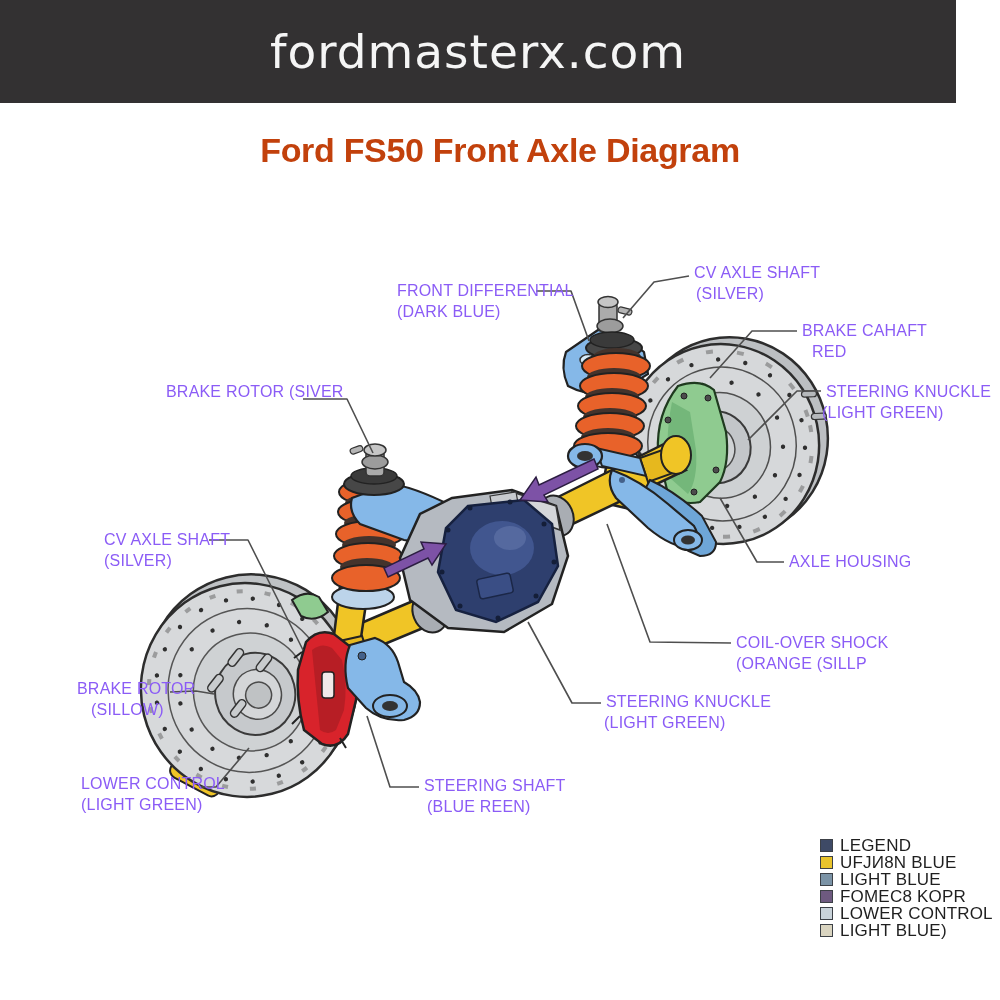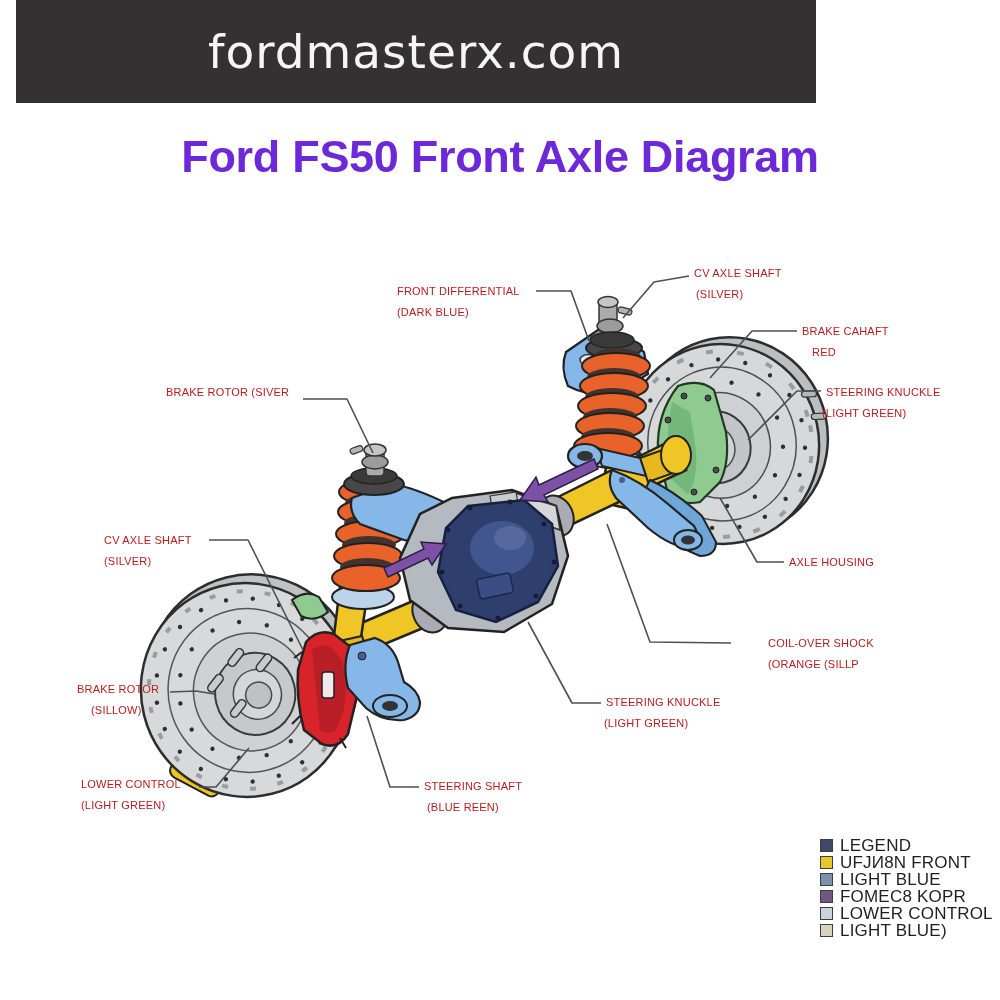--- a/index.html
+++ b/index.html
@@ -1,27 +1,27 @@
 <!DOCTYPE html>
 <html><head>
 <meta charset="utf-8">
 <style>
   html,body{margin:0;padding:0;}
   body{width:1000px;height:1000px;position:relative;background:#ffffff;overflow:hidden;
        font-family:"Liberation Sans",sans-serif;}
-  .banner{position:absolute;top:0;left:16px;width:800px;height:103px;background:#333132;
+  .banner{position:absolute;top:0;left:0;width:956px;height:103px;background:#333132;
           display:flex;align-items:center;justify-content:center;}
   .banner-text{color:#f5f5f5;font-size:47px;font-weight:400;letter-spacing:1px;
           font-family:"DejaVu Sans","Liberation Sans",sans-serif;}
   .page-title{position:absolute;top:131px;left:0;width:1000px;text-align:center;
-          font-size:45px;font-weight:700;color:#6d28d9;letter-spacing:-0.3px;
+          font-size:34px;font-weight:700;color:#c2410c;letter-spacing:-0.3px;
           font-family:"Liberation Sans",sans-serif;}
   #stage{position:absolute;top:0;left:0;width:1000px;height:1000px;}
   #scene{position:absolute;top:0;left:0;}
-  .part-label{position:absolute;font-size:11px;line-height:20.5px;color:#b91c1c;
+  .part-label{position:absolute;font-size:16px;line-height:20.5px;color:#8b5cf6;
           letter-spacing:0.2px;white-space:nowrap;}
   .legend{position:absolute;left:820px;top:837px;}
   .legend-row{display:flex;align-items:center;height:17px;}
   .legend-chip{width:13px;height:13px;margin-right:7px;border:1.5px solid #3c4046;
           box-sizing:border-box;flex:0 0 auto;}
   .legend-label{font-size:17px;color:#1f1f1f;letter-spacing:0.2px;white-space:nowrap;}
 </style>
 </head>
 <body>
 
@@ -302,21 +302,21 @@
       <div class="part-label" style="left: 166px; top: 382px;">
         <div>BRAKE ROTOR (SIVER</div>
       </div>
       <div class="part-label" style="left: 104px; top: 530px;">
         <div>CV AXLE SHAFT</div>
         <div>(SILVER)</div>
       </div>
       <div class="part-label" style="left: 789px; top: 552px;">
         <div>AXLE HOUSING</div>
       </div>
-      <div class="part-label" style="left: 768px; top: 633px;">
+      <div class="part-label" style="left: 736px; top: 633px;">
         <div>COIL-OVER SHOCK</div>
         <div>(ORANGE (SILLP</div>
       </div>
       <div class="part-label" style="left: 606px; top: 692px;">
         <div>STEERING KNUCKLE</div>
         <div style="margin-left: -2px;">(LIGHT GREEN)</div>
       </div>
       <div class="part-label" style="left: 77px; top: 679px;">
         <div>BRAKE ROTOR</div>
         <div style="margin-left: 14px;">(SILLOW)</div>
@@ -331,21 +331,21 @@
       </div>
     </div>
 
   <div class="legend" id="legend">
       <div class="legend-row">
         <span class="legend-chip" style="background: rgb(62, 74, 102);"></span>
         <span class="legend-label">LEGEND</span>
       </div>
       <div class="legend-row">
         <span class="legend-chip" style="background: rgb(233, 196, 44);"></span>
-        <span class="legend-label">UFJИ8N FRONT</span>
+        <span class="legend-label">UFJИ8N BLUE</span>
       </div>
       <div class="legend-row">
         <span class="legend-chip" style="background: rgb(123, 147, 166);"></span>
         <span class="legend-label">LIGHT BLUE</span>
       </div>
       <div class="legend-row">
         <span class="legend-chip" style="background: rgb(110, 90, 128);"></span>
         <span class="legend-label">FOMEC8 KOPR</span>
       </div>
       <div class="legend-row">

